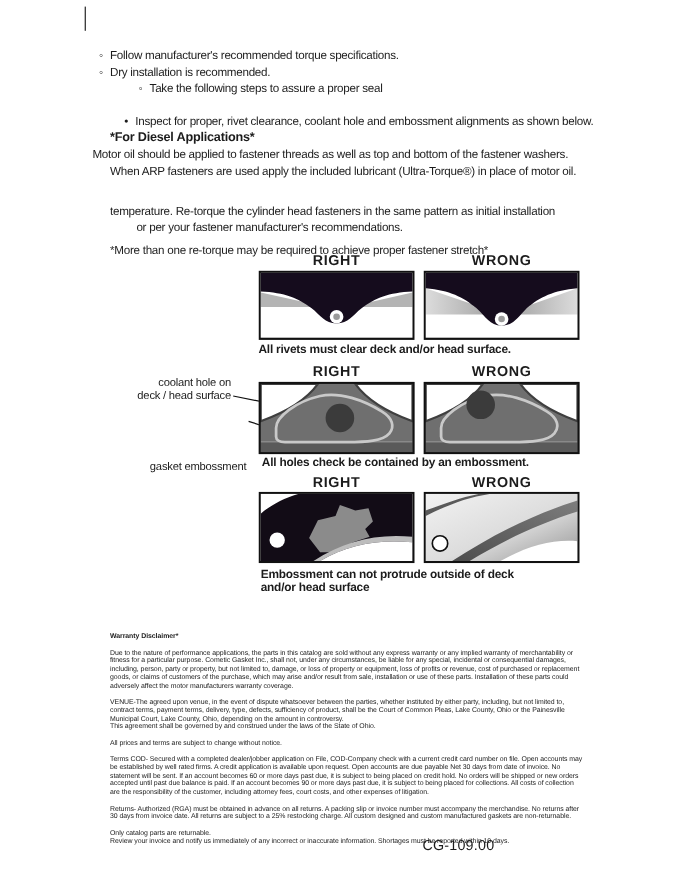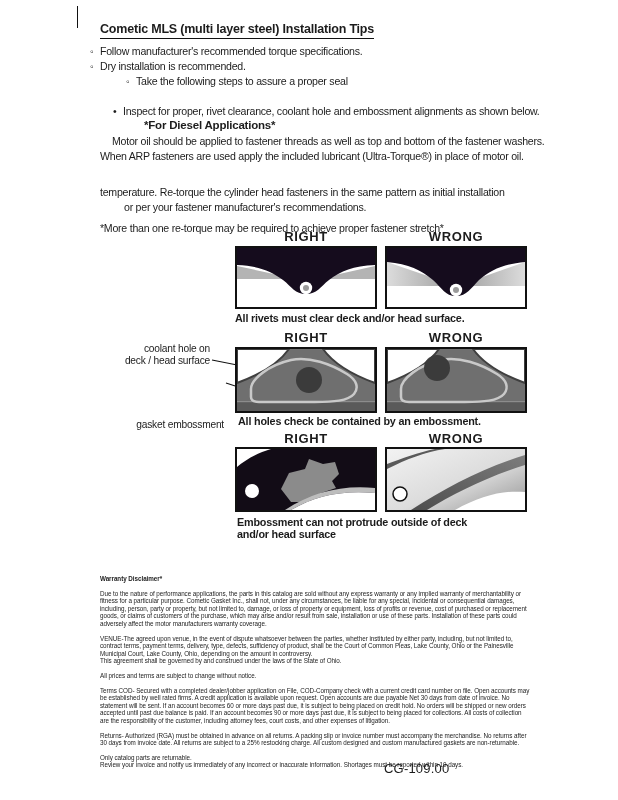--- a/index.html
+++ b/index.html
@@ -29,29 +29,28 @@
   .warranty .wp { margin:0 0 7px 0; }
   .warranty .wt { font-weight:bold; margin:0 0 7px 0; }
   .footer-code { position:absolute; left:384px; top:761px; font-size:13px; letter-spacing:0.2px; }
 </style>
 </head>
 <body>
 
 <div id="page">
   <div class="tick"></div>
 
-  <div class="title">Cometic MLS (multi layer steel) Installation Tips</div>
 
   <div class="bullet-row" style="top:45px;"><span class="mk">◦</span><span>Follow manufacturer's recommended torque specifications.</span></div>
   <div class="bullet-row" style="top:60px;"><span class="mk">◦</span><span>Dry installation is recommended.</span></div>
   <div class="bullet-row" style="top:75px;margin-left:36px;"><span class="mk">◦</span><span>Take the following steps to assure a proper seal</span></div>
   <div class="bullet-row sub-row" style="top:105px;"><span class="mk">•</span><span>Inspect for proper, rivet clearance, coolant hole and embossment alignments as shown below.</span></div>
 
-  <div class="section-head" style="top:119px;margin-left:44px;">*For Diesel Applications*</div>
-  <div class="body-line" style="left:112px; top:134px;">Motor oil should be applied to fastener threads as well as top and bottom of the fastener washers.</div>
+  <div class="section-head" style="top:119px;">*For Diesel Applications*</div>
+  <div class="body-line" style="left:84px; top:134px;">Motor oil should be applied to fastener threads as well as top and bottom of the fastener washers.</div>
   <div class="body-line" style="left:100px; top:149px;">When ARP fasteners are used apply the included lubricant (Ultra-Torque®) in place of motor oil.</div>
   <div class="body-line" style="left:100px; top:185px;">temperature. Re-torque the cylinder head fasteners in the same pattern as initial installation</div>
   <div class="body-line" style="left:100px; top:200px;margin-left:24px;">or per your fastener manufacturer's recommendations.</div>
   <div class="body-line" style="left:100px; top:221px;">*More than one re-torque may be required to achieve proper fastener stretch*</div>
 
   <div class="diag-label" style="left:235px; top:229px;">RIGHT</div>
   <div class="diag-label" style="left:385px; top:229px;">WRONG</div>
 
   <div class="panel" style="left:235px; top:246px;">
     <svg width="142" height="63" viewBox="0 0 142 63">

